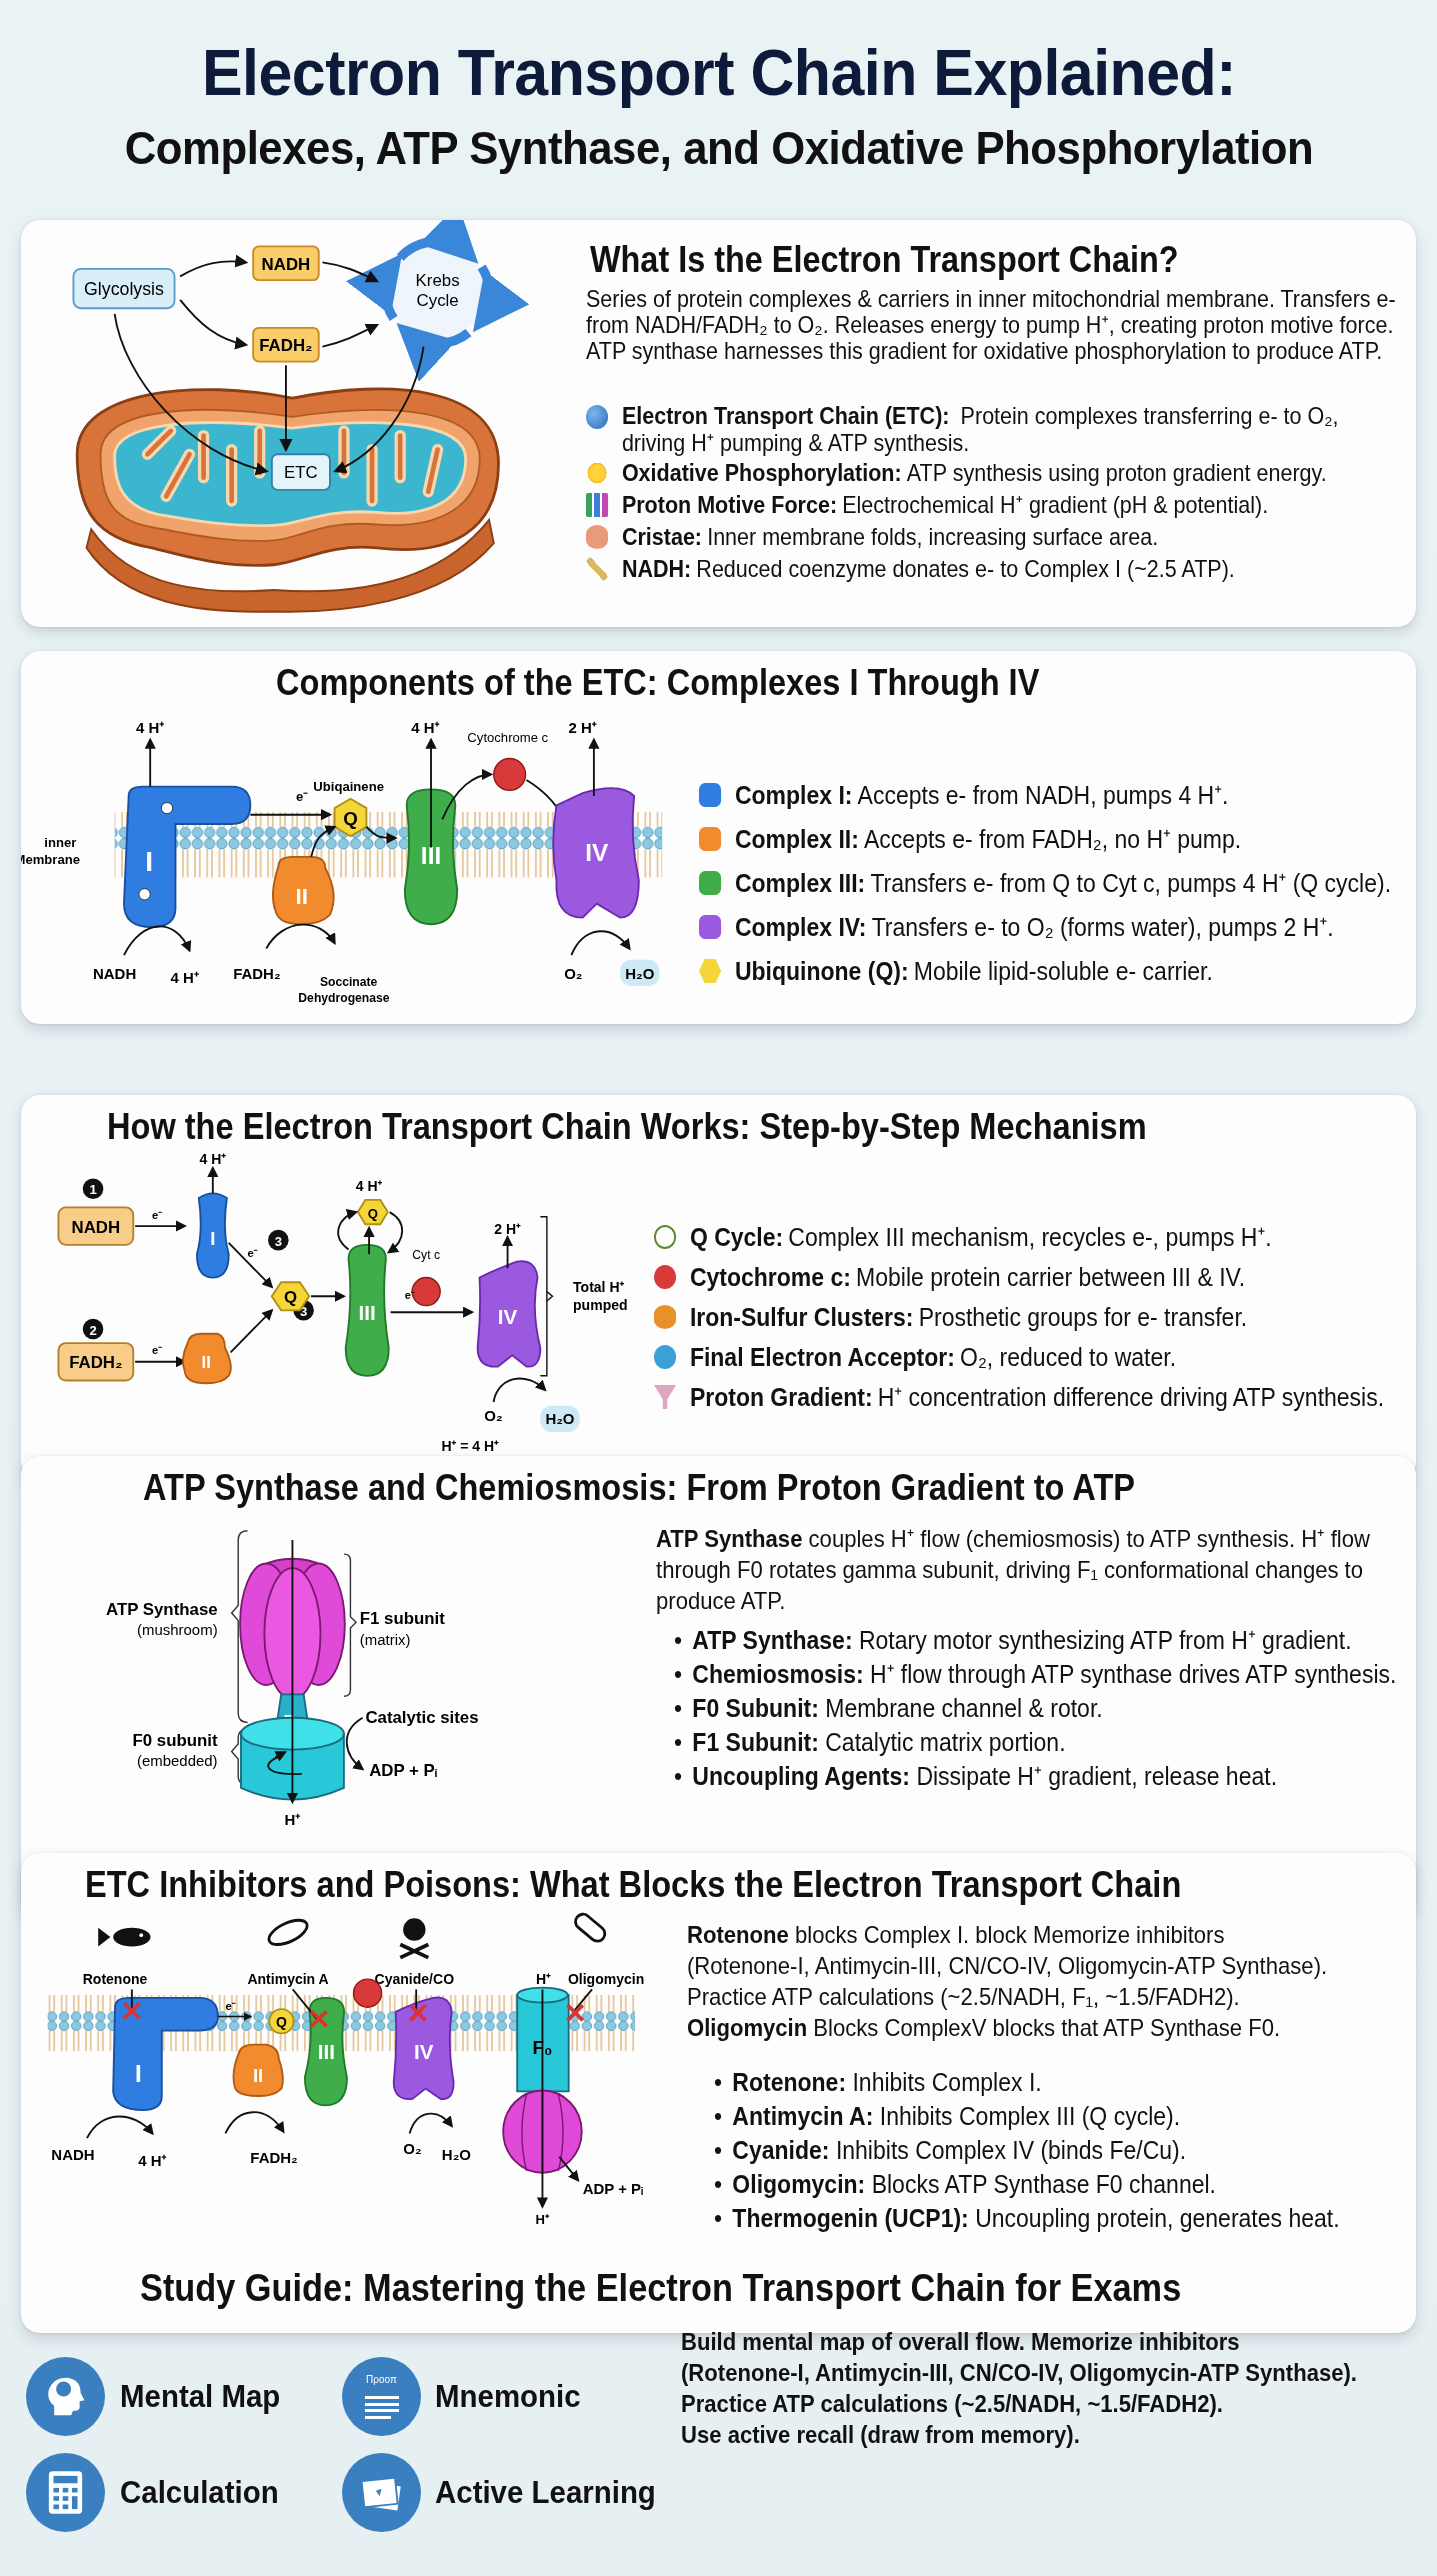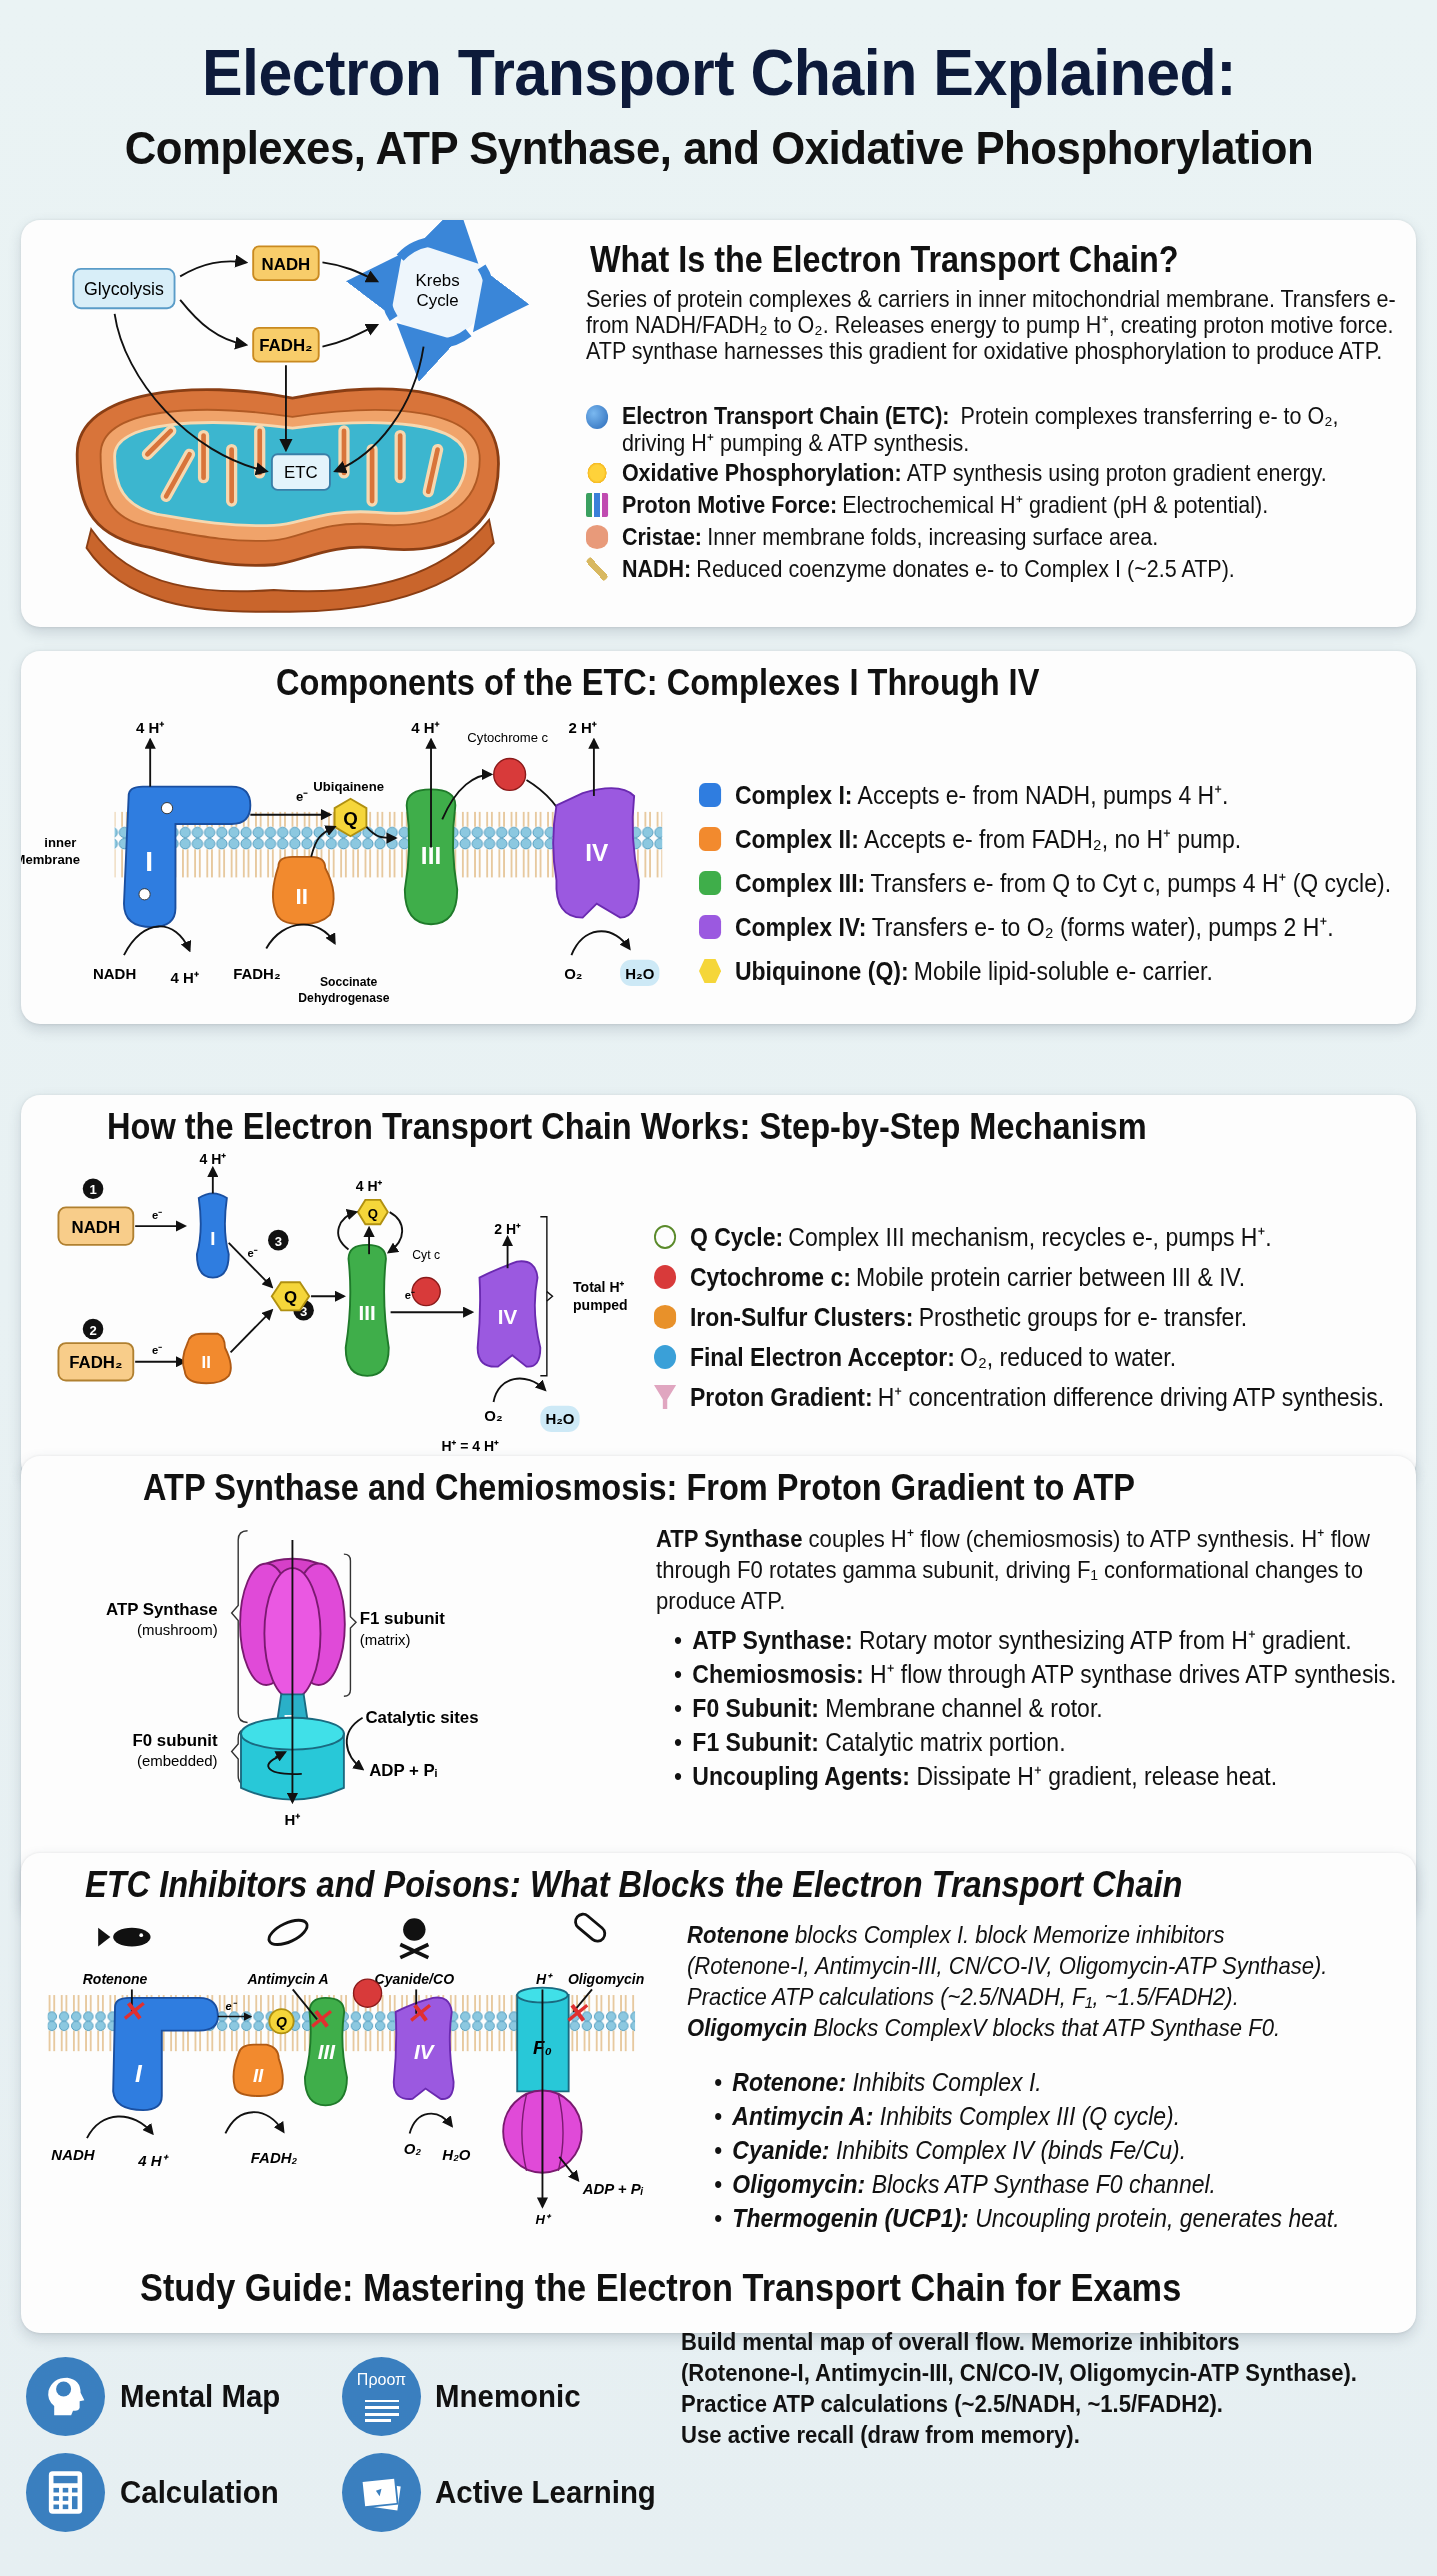--- a/index.html
+++ b/index.html
@@ -390,21 +390,21 @@
   <p class="para" style="left:635px;top:67px;width:861px;font-size:24px;line-height:31px;"><b>ATP Synthase</b><span> couples H⁺ flow (chemiosmosis) to ATP synthesis. H⁺ flow through F0 rotates gamma subunit, driving F₁ conformational changes to produce ATP.</span></p>
   <ul class="bullets" style="left:653px;top:167px;">
     <li><b>ATP Synthase:</b><span> Rotary motor synthesizing ATP from H⁺ gradient.</span></li>
     <li><b>Chemiosmosis:</b><span> H⁺ flow through ATP synthase drives ATP synthesis.</span></li>
     <li><b>F0 Subunit:</b><span> Membrane channel &amp; rotor.</span></li>
     <li><b>F1 Subunit:</b><span> Catalytic matrix portion.</span></li>
     <li><b>Uncoupling Agents:</b><span> Dissipate H⁺ gradient, release heat.</span></li>
   </ul>
 </section>
 
-<section class="card" style="top:1853px;height:480px;font-style:italic;">
+<section class="card" style="top:1853px;height:480px;">
   <h2 class="card-title" style="left:64px;top:11.2px;font-size:37px;transform:scaleX(0.88);">ETC Inhibitors and Poisons: What Blocks the Electron Transport Chain</h2>
   <svg width="637" height="318" viewBox="0 0 680 340" style="position:absolute;left:0;top:56px;">
     <defs>
       <marker id="a5" viewBox="0 0 10 10" refX="8" refY="5" markerWidth="6" markerHeight="6" orient="auto">
           <path d="M0,0 L10,5 L0,10 z" fill="#111"></path>
         </marker>
       <pattern id="lipid2" width="13" height="60" patternUnits="userSpaceOnUse">
         <circle cx="6.5" cy="5" r="5" fill="#8cc8e0" stroke="#4a98bc" stroke-width="1"></circle>
         <line x1="4" y1="10" x2="4" y2="50" stroke="#e0b880" stroke-width="1.5"></line>
         <line x1="9" y1="10" x2="9" y2="50" stroke="#e0b880" stroke-width="1.5"></line>
@@ -499,21 +499,21 @@
 <section style="position:absolute;left:0;top:2247px;width:1438px;height:329px;">
   <h2 class="card-title" style="left:140px;top:19px;font-size:39px;transform:scaleX(0.88);">Study Guide: Mastering the Electron Transport Chain for Exams</h2>
   <div class="study-icon" style="left:26px;top:110px;">
     <svg width="49" height="49" viewBox="0 0 52 52">
         <path d="M14,46 L14,36 Q6,30 8,20 Q12,6 28,6 Q42,8 42,22 L46,30 L41,31 L41,38 Q40,42 34,41 L32,46 Z" fill="#fff"></path>
         <circle cx="24" cy="18" r="8" fill="#3a7fbf"></circle>
       </svg>
   </div>
   <div class="study-label" style="left:120px;top:131px;">Mental Map</div>
   <div class="study-icon" style="left:342px;top:110px;flex-direction:column;">
-    <span style="color:#fff;font-size:16px;margin-bottom:9px;">Προοπ</span>
+    <span style="color:#fff;font-size:10px;margin-bottom:9px;">Προοπ</span>
     <span style="display:block;width:34px;height:2.8px;background:#fff;margin:1.9px 0;"></span>
     <span style="display:block;width:34px;height:2.8px;background:#fff;margin:1.9px 0;"></span>
     <span style="display:block;width:34px;height:2.8px;background:#fff;margin:1.9px 0;"></span>
     <span style="display:block;width:26px;height:2.8px;background:#fff;margin:1.9px 0 0 -7.5px;"></span>
   </div>
   <div class="study-label" style="left:435px;top:131px;">Mnemonic</div>
   <div class="study-icon" style="left:26px;top:206px;">
     <svg width="37" height="47" viewBox="0 0 40 50">
         <rect x="2" y="2" width="36" height="46" rx="4" fill="#fff"></rect>
         <rect x="7" y="7" width="26" height="8" fill="#3a7fbf"></rect>

